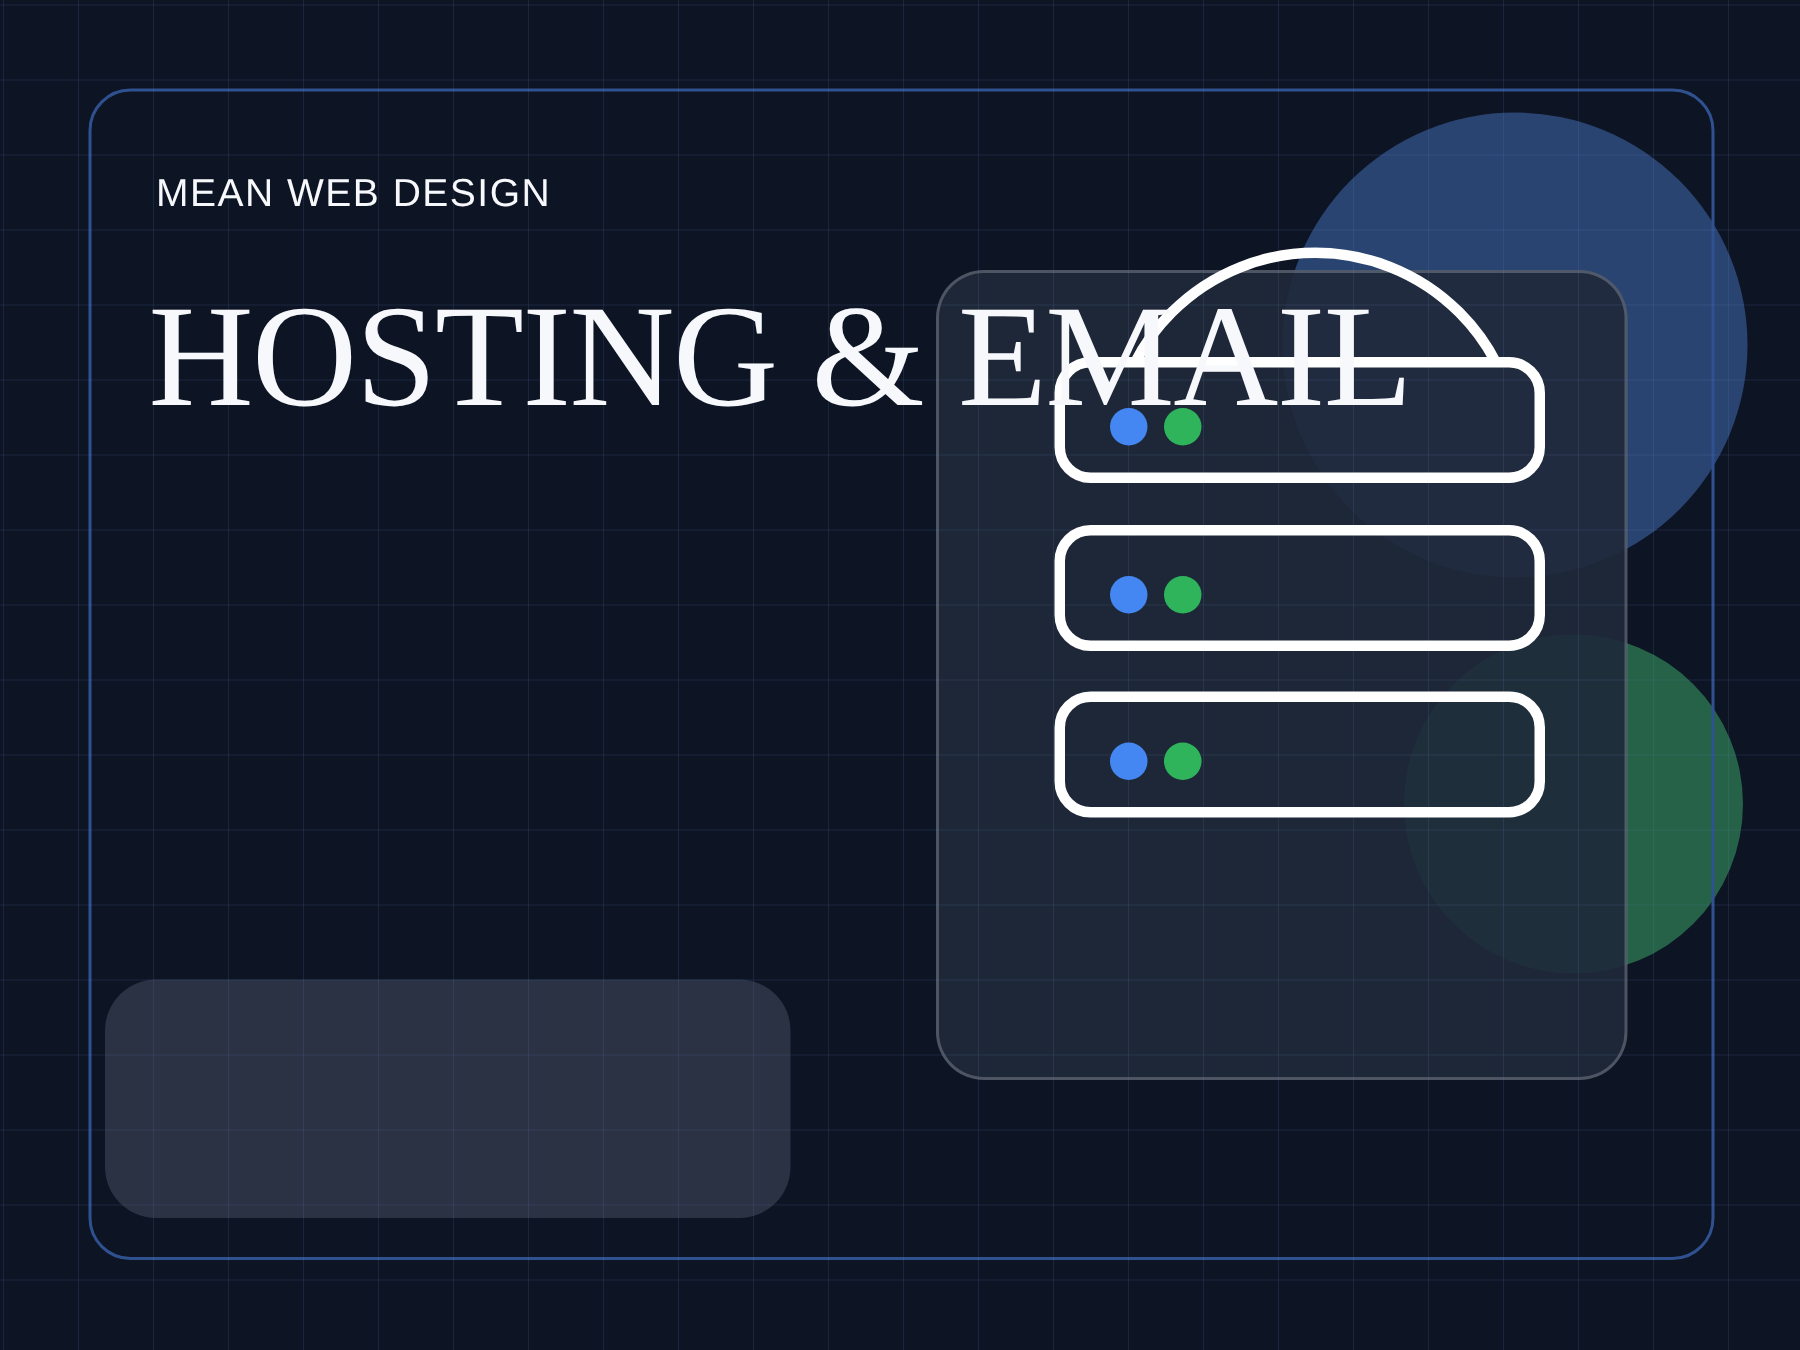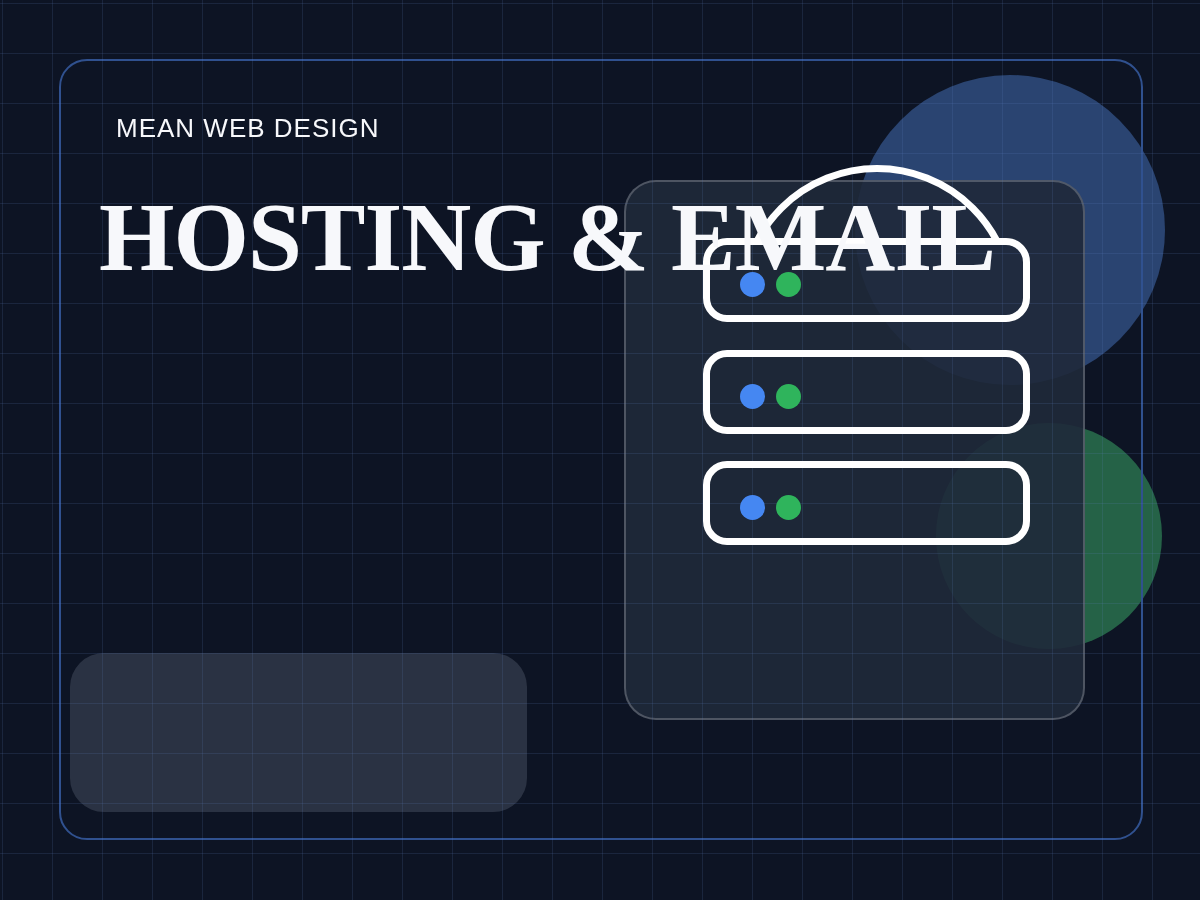--- a/index.html
+++ b/index.html
@@ -93,29 +93,28 @@
   .brand-label {
     position: absolute;
     left: 104px;
     top: 115px;
     font-size: 26px;
     line-height: 1;
     letter-spacing: 1px;
     color: var(--text-primary, #f7f8fb);
     z-index: 4;
     white-space: nowrap;
-    padding-left: 12px;
   }
   .hero-title {
     position: absolute;
     left: 99px;
     top: 189px;
     margin: 0;
     font-family: "Liberation Serif", "DejaVu Serif", serif;
-    font-weight: 700;
+    font-weight: 400;
     font-size: 97px;
     line-height: 1;
     letter-spacing: -1px;
     color: var(--text-primary, #f7f8fb);
     z-index: 5;
     white-space: nowrap;
   }
   .hero-subtitle {
     position: absolute;
     left: 108px;

